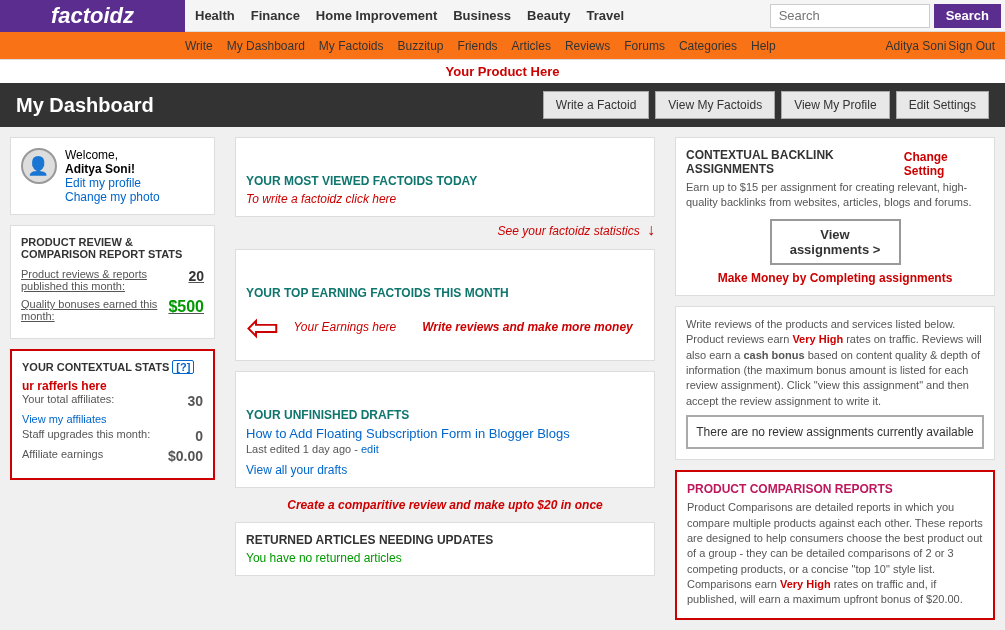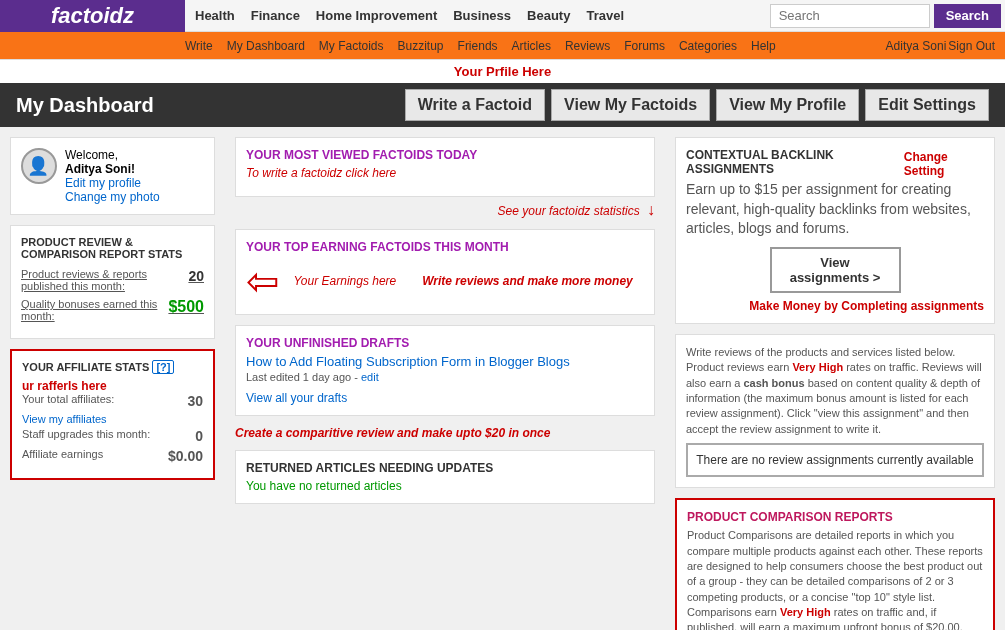--- a/index.html
+++ b/index.html
@@ -21,21 +21,21 @@
     .second-nav .user-links { margin-left: auto; display: flex; gap: 2px; }
     .second-nav .user-links a { color: #333; }
 
     
     .profile-note { text-align: center; color: #cc0000; font-size: 13px; font-weight: bold; padding: 4px 0; background: #fff; }
 
     
     .dashboard-header { background: #333; color: white; display: flex; align-items: center; height: 44px; padding: 0 16px; }
     .dashboard-title { font-size: 20px; font-weight: bold; color: white; flex: 1; }
     .dashboard-buttons { display: flex; gap: 6px; }
-    .dash-btn { background: #e8e8e8; color: #333; border: 1px solid #aaa; padding: 6px 12px; font-size: 16px; cursor: pointer; font-weight: bold; }
+    .dash-btn { background: #e8e8e8; color: #333; border: 1px solid #aaa; padding: 6px 12px; font-size: 12px; cursor: pointer; font-weight: normal; }
 
     
     .main-content { display: flex; background: #f0f0f0; }
 
     
     .left-sidebar { width: 225px; min-width: 225px; padding: 10px; display: flex; flex-direction: column; gap: 10px; }
 
     .welcome-box { background: white; border: 1px solid #ddd; padding: 10px; display: flex; align-items: flex-start; gap: 8px; }
     .avatar-circle { width: 36px; height: 36px; border-radius: 50%; border: 2px solid #999; background: #ddd; display: flex; align-items: center; justify-content: center; color: #666; font-size: 18px; }
     .welcome-text a { display: block; color: #0066cc; text-decoration: none; font-size: 12px; }
@@ -50,43 +50,43 @@
     .affiliate-title { font-weight: bold; font-size: 11px; color: #333; margin-bottom: 6px; }
     .affiliate-link { color: #cc0000; font-weight: bold; font-size: 12px; }
     .aff-row { display: flex; justify-content: space-between; margin-bottom: 4px; font-size: 11px; color: #555; }
     .aff-value { font-weight: bold; font-size: 14px; }
     .view-link { color: #0066cc; font-size: 11px; text-decoration: none; display: block; margin: 3px 0; }
 
     
     .middle-content { flex: 1; padding: 10px; display: flex; flex-direction: column; gap: 10px; }
 
     .section-box { background: white; border: 1px solid #ddd; padding: 10px; }
-    .section-title { font-weight: bold; font-size: 12px; color: #a21caf; margin-bottom: 4px; text-transform: uppercase; }
+    .section-title { font-weight: bold; font-size: 12px; color: #0f766e; margin-bottom: 4px; text-transform: uppercase; margin-top: 26px; }
 
     .top-factoids { min-height: 60px; }
     .top-earning { min-height: 50px; }
 
     .drafts-box { background: white; border: 1px solid #ddd; padding: 10px; }
     .draft-item { color: #0066cc; font-size: 13px; text-decoration: none; display: block; }
     .draft-meta { font-size: 11px; color: #555; margin-top: 2px; }
     .draft-meta a { color: #0066cc; text-decoration: none; }
     .view-drafts { color: #0066cc; font-size: 12px; text-decoration: none; display: block; margin-top: 8px; text-align: left; }
 
     .returned-box { background: white; border: 1px solid #ddd; padding: 10px; }
     .returned-title { font-weight: bold; font-size: 12px; color: #333; text-transform: uppercase; margin-bottom: 4px; }
     .returned-text { color: #009900; font-size: 12px; }
 
     
     .right-sidebar { width: 340px; min-width: 340px; padding: 10px; display: flex; flex-direction: column; gap: 10px; }
 
     .contextual-box { background: white; border: 1px solid #ddd; padding: 10px; }
     .ctx-title { font-weight: bold; font-size: 12px; color: #333; text-transform: uppercase; margin-bottom: 4px; }
-    .ctx-text { font-size: 14px; color: #555; line-height: 1.4; margin-bottom: 8px; }
+    .ctx-text { font-size: 11px; color: #555; line-height: 1.4; margin-bottom: 8px; }
     .view-assignments-btn { display: block; border: 2px solid #999; padding: 6px 14px; text-align: center; font-weight: bold; font-size: 13px; color: #333; text-decoration: none; width: 131px; margin: 0 auto; }
-    .make-money { color: #cc0000; font-weight: bold; font-size: 12px; text-align: right; margin-top: 6px; }
+    .make-money { color: #cc0000; font-weight: bold; font-size: 12px; text-align: center; margin-top: 6px; }
 
     .product-review-box { background: white; border: 1px solid #ddd; padding: 10px; }
     .pr-title { font-weight: bold; font-size: 12px; color: #333; text-transform: uppercase; margin-bottom: 4px; }
     .pr-text { font-size: 11px; color: #555; line-height: 1.4; margin-bottom: 6px; }
     .pr-text .very-high { color: #cc0000; font-weight: bold; }
     .pr-text .cash-bonus { font-weight: bold; }
     .no-assignments { border: 2px solid #aaa; padding: 8px; text-align: center; font-size: 12px; color: #333; margin-top: 6px; }
 
     .comparison-box { background: white; border: 2px solid #cc0000; padding: 10px; }
     .comp-title { font-weight: bold; font-size: 12px; color: #be185d; text-transform: uppercase; margin-bottom: 4px; }
@@ -134,21 +134,21 @@
   <a>Forums</a>
   <a>Categories</a>
   <a>Help</a>
   <div class="user-links">
     <a>Aditya Soni</a>
     <a>Sign Out</a>
   </div>
 </div>
 
 <div class="profile-note">
-  <span>Your Prfile Here</span>
+  <span>Your Product Here</span>
 </div>
 
 <div class="dashboard-header">
   <span class="dashboard-title">My Dashboard</span>
   <div class="dashboard-buttons">
     <button class="dash-btn">Write a Factoid</button>
     <button class="dash-btn">View My Factoids</button>
     <button class="dash-btn">View My Profile</button>
     <button class="dash-btn">Edit Settings</button>
   </div>
@@ -178,21 +178,21 @@
         <span class="stats-value">20</span>
       </div>
       <div class="stats-row">
         <span>Quality bonuses earned this month:</span>
         <span class="stats-value green">$500</span>
       </div>
     </div>
 
     <div class="affiliate-box">
       <div class="affiliate-title">
-        <span>YOUR AFFILIATE STATS</span>
+        <span>YOUR CONTEXTUAL STATS</span>
         <span class="help-icon">[?]</span>
       </div>
       <div class="affiliate-link">ur rafferls here</div>
       <div class="aff-row">
         <span>Your total affiliates:</span>
         <span class="aff-value">30</span>
       </div>
       <a class="view-link">View my affiliates</a>
       <div class="aff-row">
         <span>Staff upgrades this month:</span>
@@ -234,21 +234,21 @@
     <div class="drafts-box">
       <div class="section-title">YOUR UNFINISHED DRAFTS</div>
       <a class="draft-item">How to Add Floating Subscription Form in Blogger Blogs</a>
       <div class="draft-meta">
         <span>Last edited 1 day ago</span> -
         <a>edit</a>
       </div>
       <a class="view-drafts">View all your drafts</a>
     </div>
 
-    <div style="color:#cc0000; font-size:12px; font-style:italic; font-weight:bold;">
+    <div style="color:#cc0000; font-size:12px; font-style:italic; text-align:center; font-weight:bold;">
       <span>Create a comparitive review and make upto $20 in once</span>
     </div>
 
     <div class="returned-box">
       <div class="returned-title">RETURNED ARTICLES NEEDING UPDATES</div>
       <div class="returned-text">You have no returned articles</div>
     </div>
 
   </div>
 

